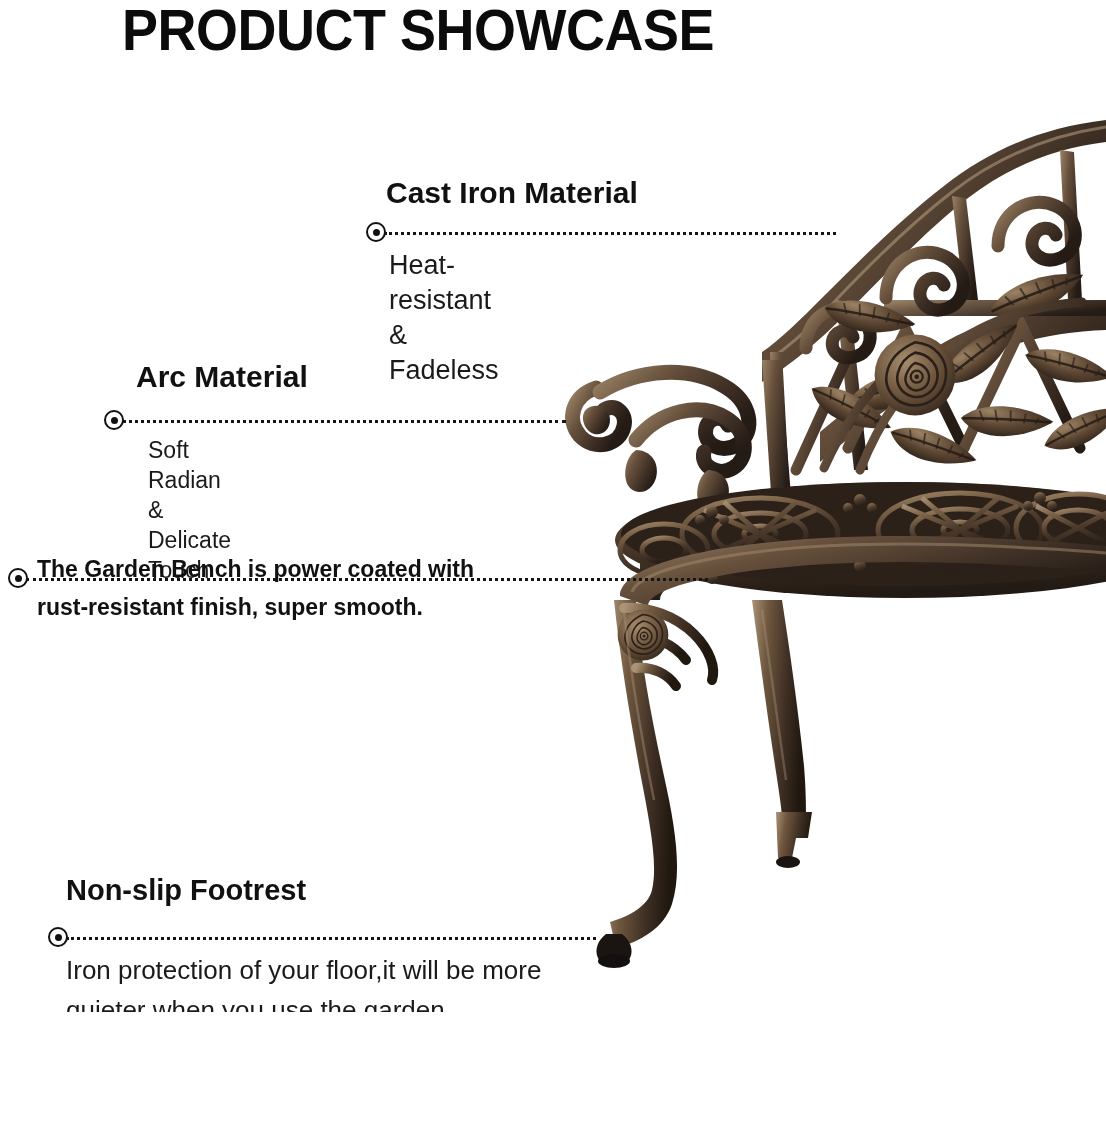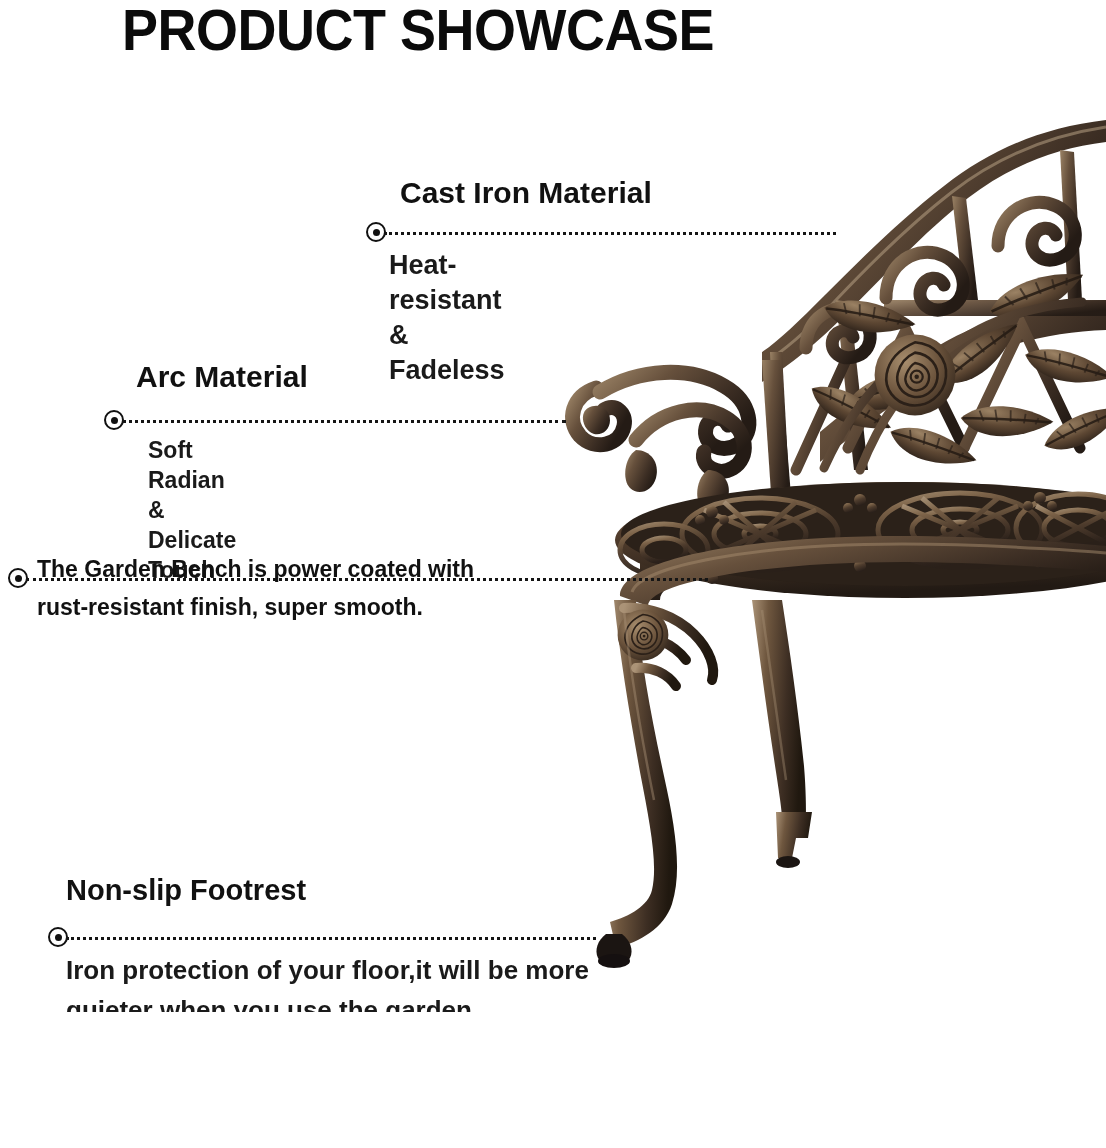--- a/index.html
+++ b/index.html
@@ -50,21 +50,21 @@
 
   .callout-title {
     position: absolute;
     font-weight: 700;
     color: #111111;
     white-space: nowrap;
     line-height: 1.12;
   }
   .callout-sub {
     position: absolute;
-    font-weight: 700;
+    font-weight: 400;
     color: #1a1a1a;
     line-height: 1.30;
   }
   .callout-sub.bold { font-weight: 700; color: #111111; }
 
   
   .leader {
     position: absolute;
     height: 20px;
     display: flex;
@@ -94,21 +94,21 @@
     content: "";
     position: absolute;
     left: 50%; top: 50%;
     width: 7px; height: 7px;
     margin: -3.5px 0 0 -3.5px;
     border-radius: 50%;
     background: #111111;
   }
 
   
-  #callout-1 .callout-title { left: 400px; top: 176px; font-size: 30px; }
+  #callout-1 .callout-title { left: 386px; top: 176px; font-size: 30px; }
   #callout-1 .leader { left: 366px; top: 222px; width: 470px; }
   #callout-1 .callout-sub { left: 389px; top: 248px; font-size: 27px; }
 
   #callout-2 .callout-title { left: 136px; top: 360px; font-size: 30px; }
   #callout-2 .leader { left: 104px; top: 410px; width: 462px; }
   #callout-2 .callout-sub { left: 148px; top: 436px; font-size: 23px; }
 
   #callout-3 .callout-sub { left: 37px; top: 550px; font-size: 23px; line-height: 1.66; width: 480px; }
   #callout-3 .leader { left: 8px; top: 568px; width: 700px; }
 

